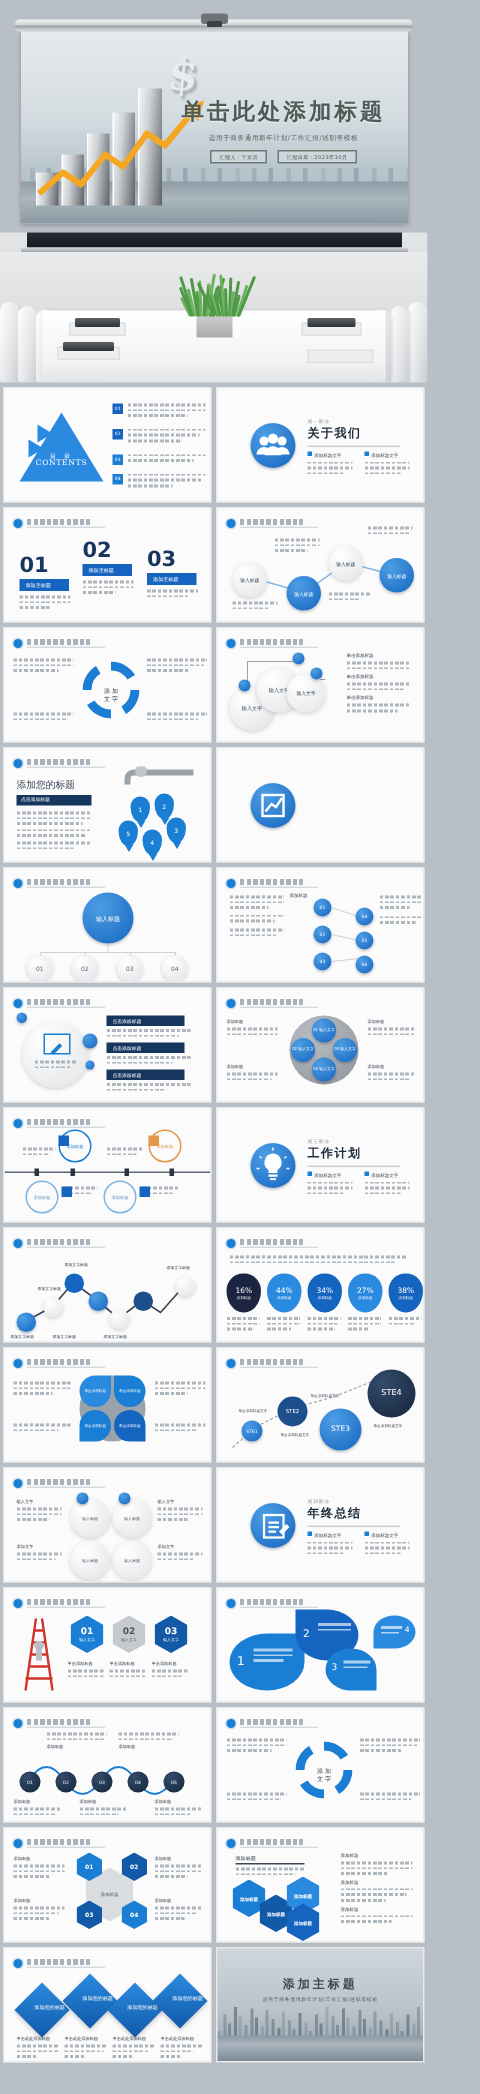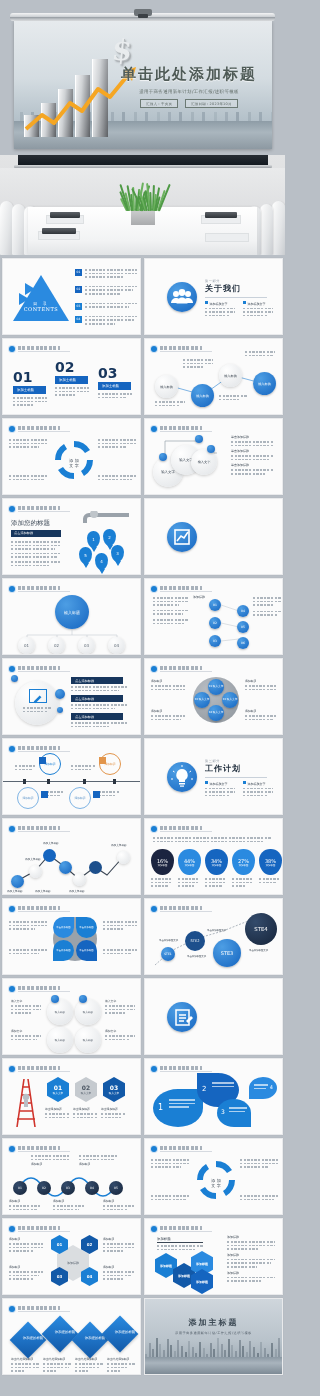--- a/index.html
+++ b/index.html
@@ -987,20 +987,39 @@
     <div class="thumb">
       <div class="circ circ-blue" style="left:22px;top:23px;width:30px;height:30px;">
         <svg viewBox="0 0 30 30" width="30" height="30">
             <g fill="none" stroke="#fff" stroke-width="1.5">
           <rect x="9" y="8" width="13" height="15"></rect>
               <path d="M12 13h7M12 16h7M12 19h5"></path>
             </g>
           <path d="M19 19 L24 14 l2 2 l-5 5 z" fill="#fff"></path>
           </svg>
       </div>
+      <div style="position:absolute;left:60px;top:20px;">
+        <div class="sec-label">第四部分</div>
+        <div class="sec-title">年终总结</div>
+        <div class="sec-rule"></div>
+        <div style="display:flex;gap:8px;margin-top:3px;">
+          <div>
+              <div style="font-size:3px;" class="cn"><span class="sq"></span><span>添加标题文字</span></div>
+            <div class="tl" style="width:30px;margin-top:2px"></div>
+              <div class="tl" style="width:30px"></div>
+              <div class="tl" style="width:24px"></div>
+            </div>
+          <div>
+              <div style="font-size:3px;" class="cn"><span class="sq"></span><span>添加标题文字</span></div>
+            <div class="tl" style="width:30px;margin-top:2px"></div>
+              <div class="tl" style="width:30px"></div>
+              <div class="tl" style="width:24px"></div>
+            </div>
+        </div>
+      </div>
     </div>
 
     <div class="thumb">
       <div class="th-head">
           <span class="dot"></span>
           <span class="bar-line"></span>
         </div>
       <svg style="position:absolute;left:8px;top:16px;" width="30" height="54">
         <g stroke="#d0342c" stroke-width="1.6" fill="none">
           <path d="M6 52 L13 4 M24 52 L17 4 M6 44h18M8 36h14M9 28h12M10 20h10M11 12h8"></path>

